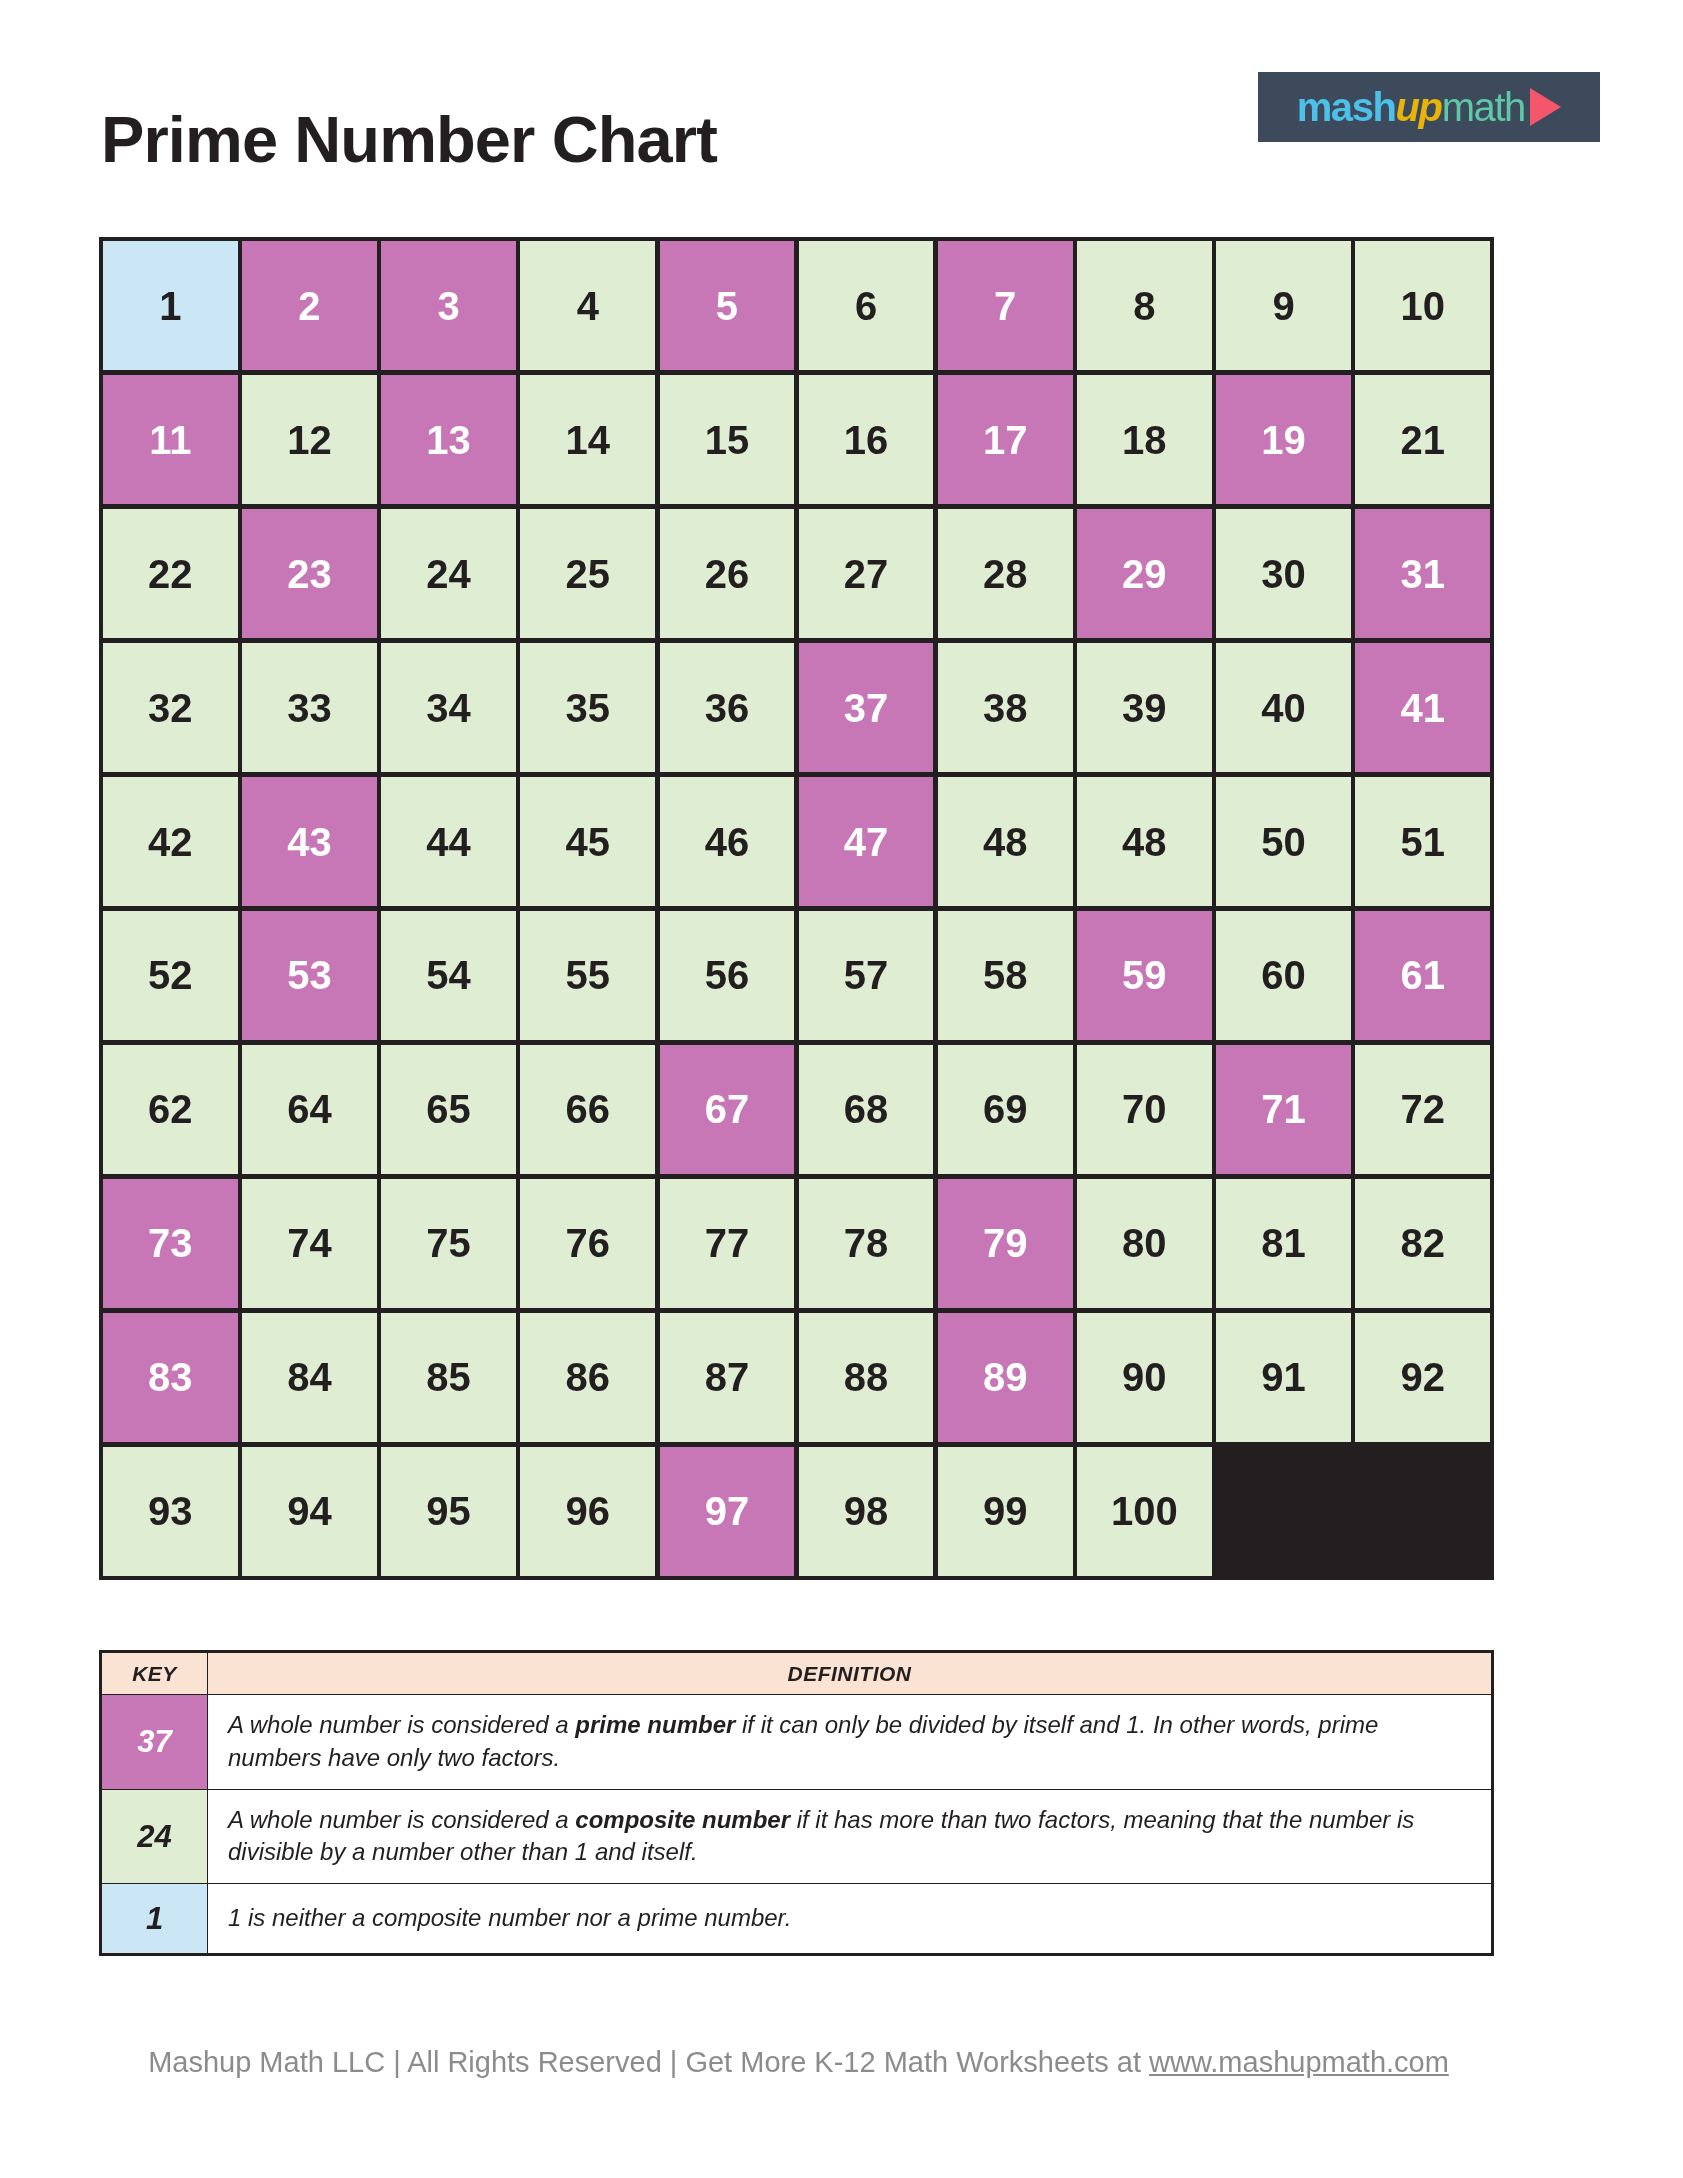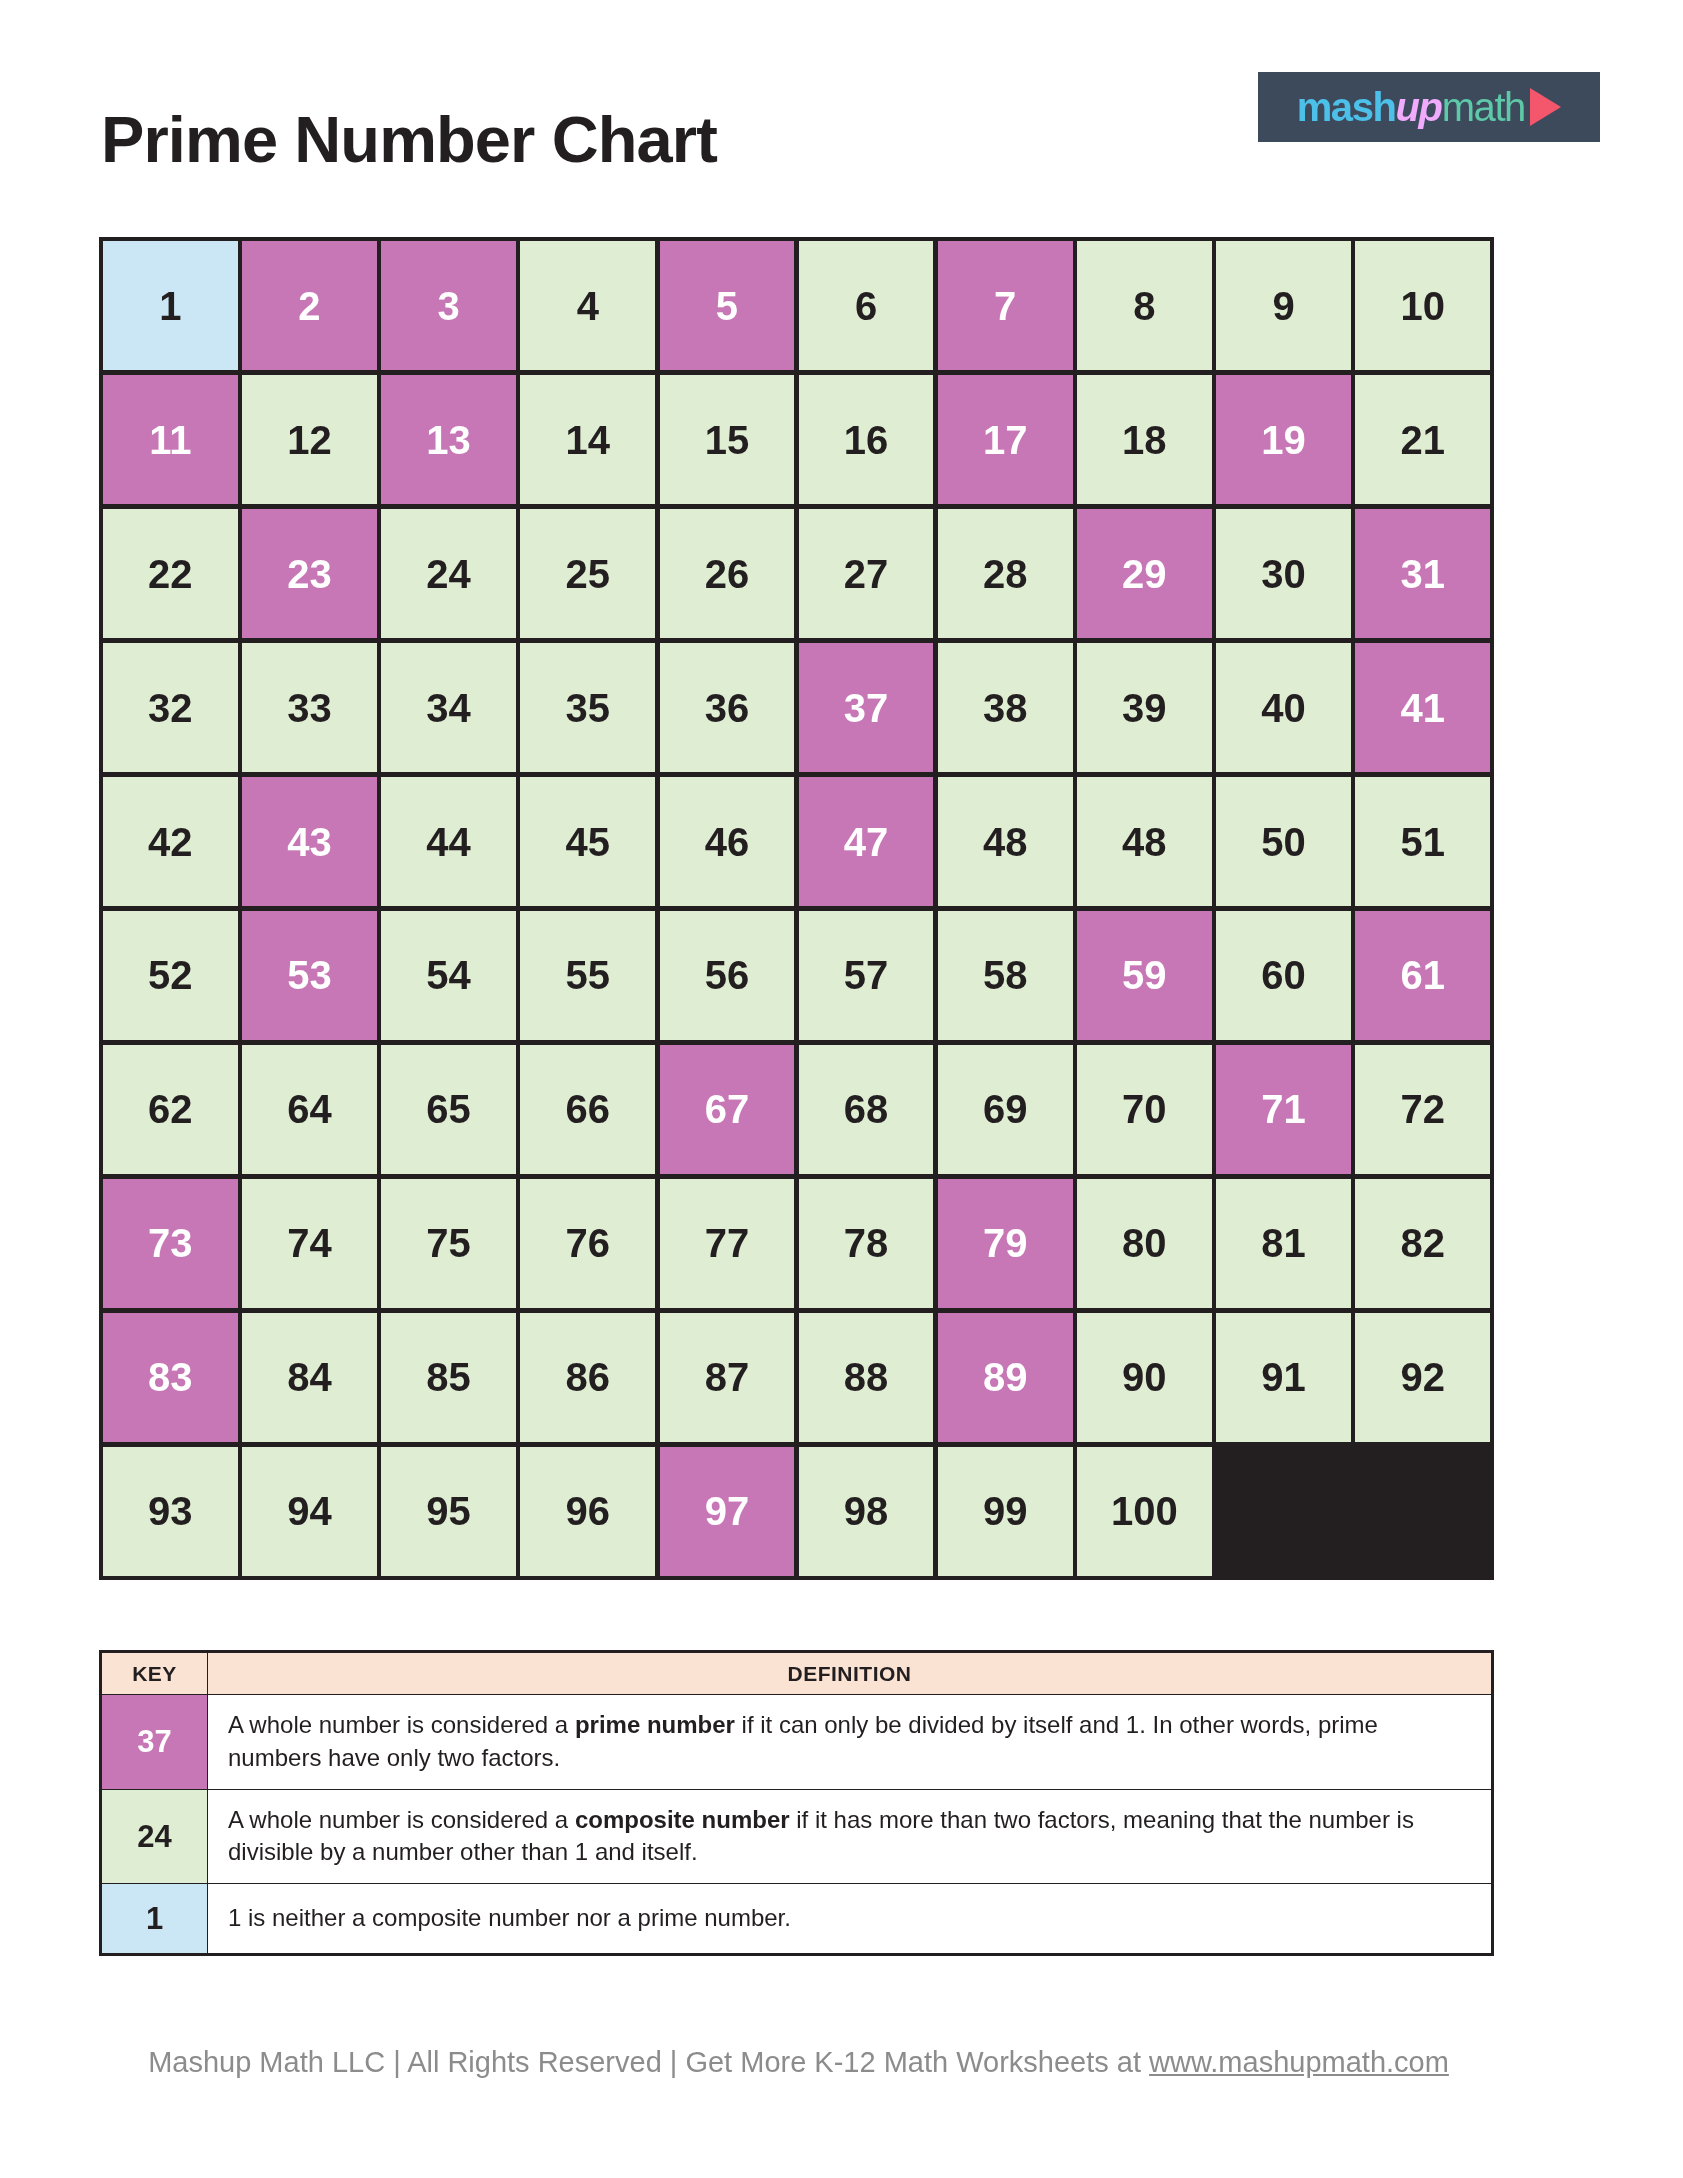--- a/index.html
+++ b/index.html
@@ -61,21 +61,21 @@
   .logo-text {
     font-size: 40px;
     font-weight: 700;
     line-height: 1;
     letter-spacing: -1.4px;
     white-space: nowrap;
     display: flex;
     align-items: baseline;
   }
   .logo-mash { color: #4cc0e8; }
-  .logo-up   { color: #f0abfc; font-style: italic; }
+  .logo-up   { color: #eab308; font-style: italic; }
   .logo-math { color: #5ec9a8; font-weight: 400; }
   .logo-tri {
     display: inline-block;
     width: 0; height: 0;
     margin-left: 5.4px;
     border-top: 19px solid transparent;
     border-bottom: 19px solid transparent;
     border-left: 31px solid #f4566c;
     align-self: center;
   }
@@ -111,20 +111,21 @@
   
   .legend {
     position: absolute;
     left: 99px;
     top: 1650px;
     width: 1395px;
     border: 2.7px solid #231f20;
     border-collapse: collapse;
     box-sizing: border-box;
     background: #ffffff;
+    font-style: italic;
   }
   .legend table {
     width: 100%;
     border-collapse: collapse;
     table-layout: fixed;
   }
   .legend col.key-col { width: 106px; }
 
   .legend th, .legend td {
     border: 1.8px solid #231f20;

